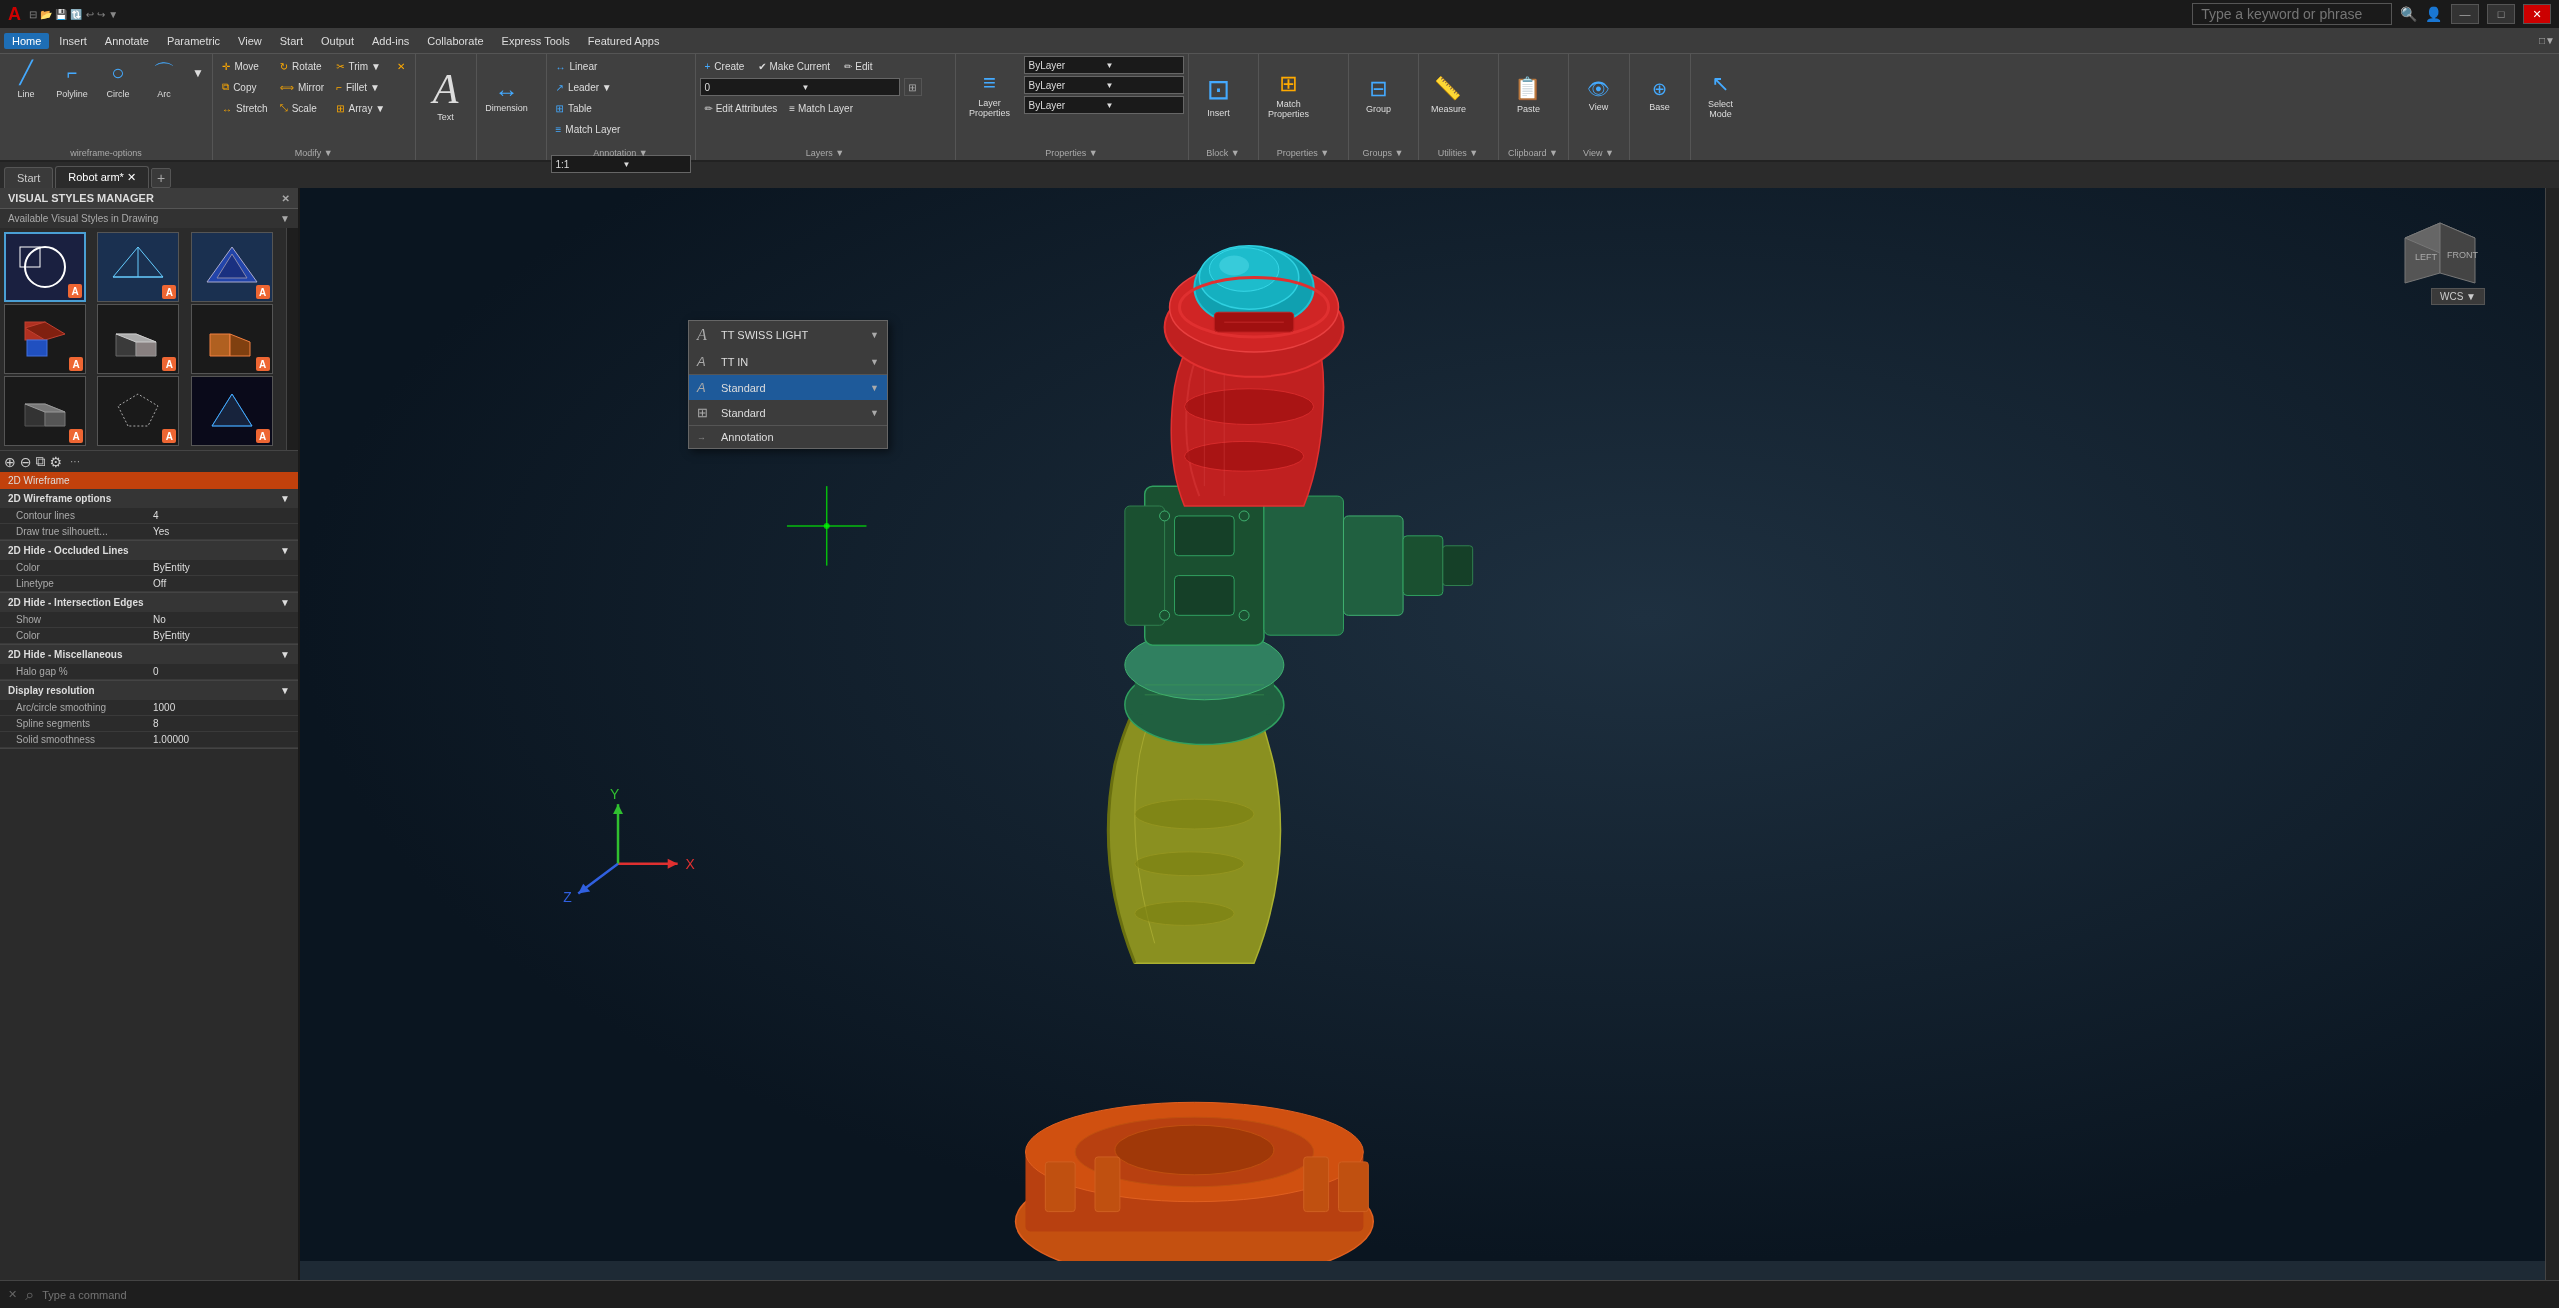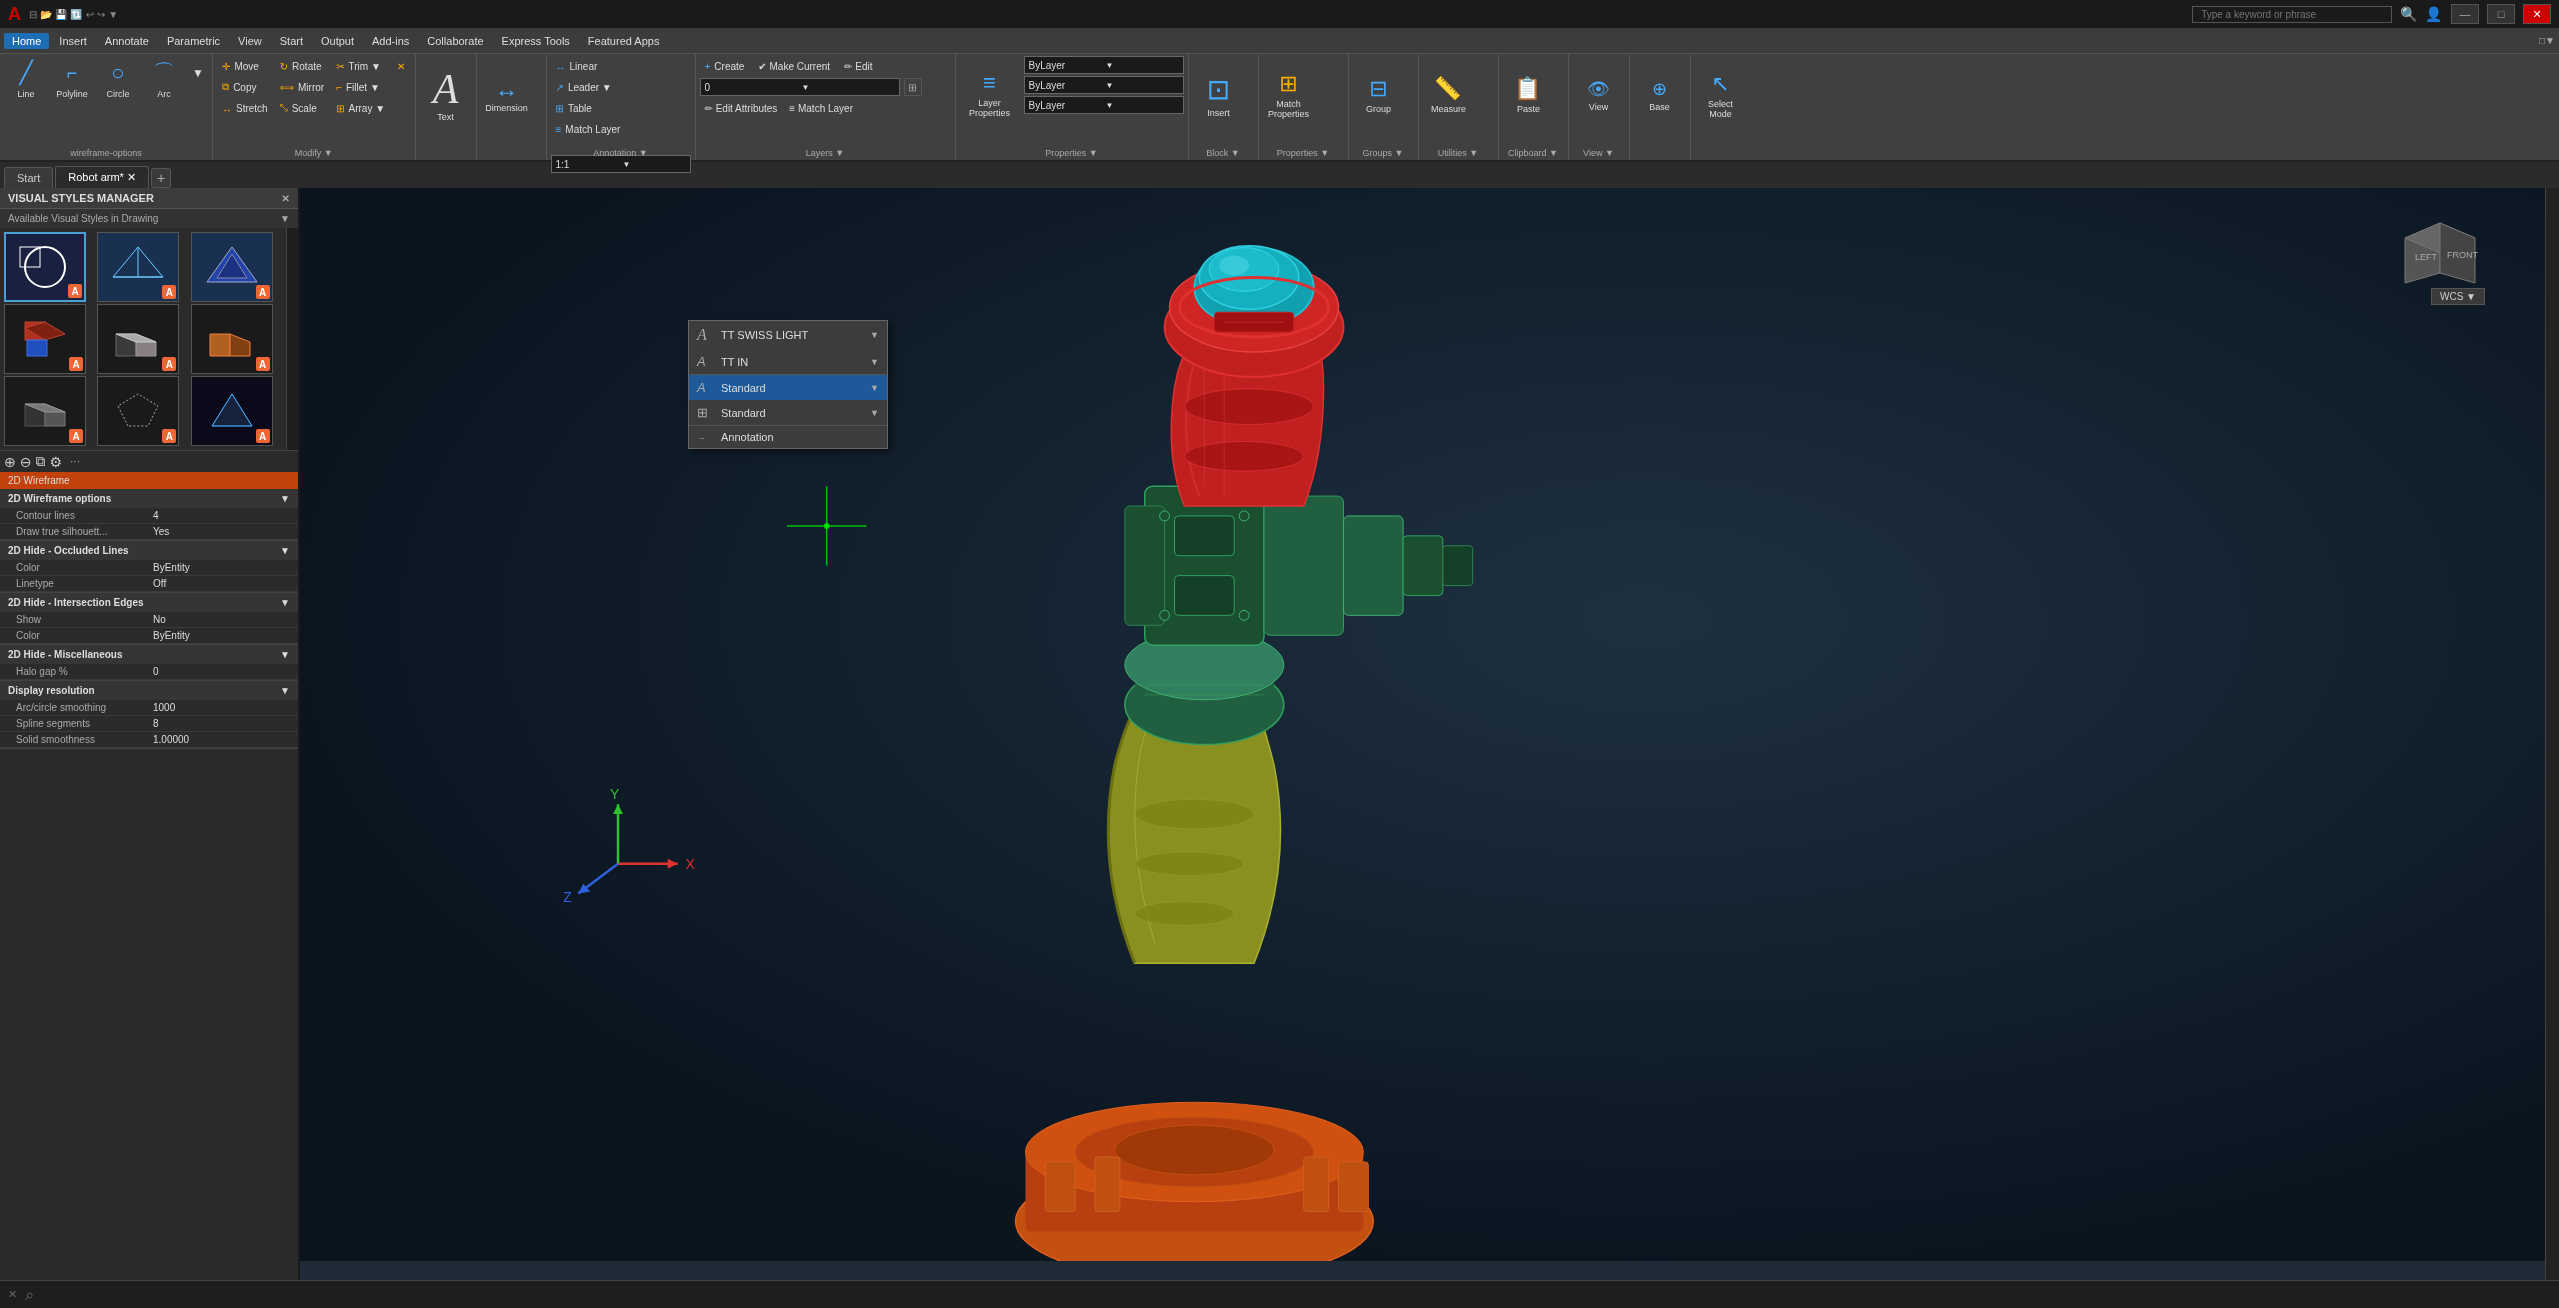--- a/index.html
+++ b/index.html
@@ -407,21 +407,21 @@
   </style>
 </head>
 <body>
 
 <div class="title-bar">
   <div style="display:flex;align-items:center;gap:8px;">
     <span style="font-size:18px;color:#c00;font-weight:bold;">A</span>
     <span style="font-size:10px;color:#888;">⊟ 📂 💾 🔃 ↩ ↪ ▼</span>
   </div>
   <div style="display:flex;align-items:center;gap:8px;">
-    <input type="text" style="background: rgb(26, 26, 26); border: 1px solid rgb(85, 85, 85); color: rgb(170, 170, 170); padding: 2px 8px; font-size: 10px; width: 200px;" placeholder="Type a keyword or phrase">
+    <input type="text" style="background: rgb(26, 26, 26); border: 1px solid rgb(85, 85, 85); color: rgb(170, 170, 170); padding: 2px 8px; font-size: 14px; width: 200px;" placeholder="Type a keyword or phrase">
     <span style="color:#aaa;font-size:14px;">🔍</span>
     <span style="color:#aaa;font-size:14px;">👤</span>
     <div class="title-btn">—</div>
     <div class="title-btn">□</div>
     <div class="title-btn close">✕</div>
   </div>
 </div>
 
 <div class="menu-bar">
   <div class="menu-item active">Home</div>
@@ -1050,13 +1050,14 @@
 
   </div>
 
   <div class="scrollbar-right"></div>
 
 </div>
 
 <div class="command-bar">
   <span style="color:#666;cursor:pointer;">✕</span>
   <span style="color:#666;cursor:pointer;font-size:16px;">⌕</span>
+  <input class="command-input" type="text" placeholder="Type a command" style="">
 </div>
 
 </body></html>

